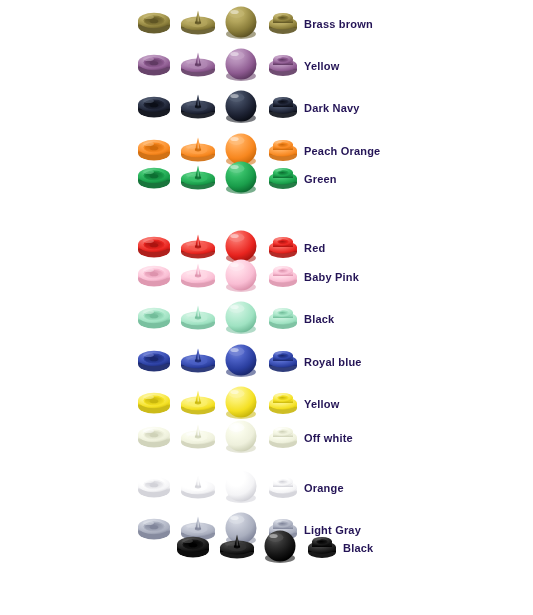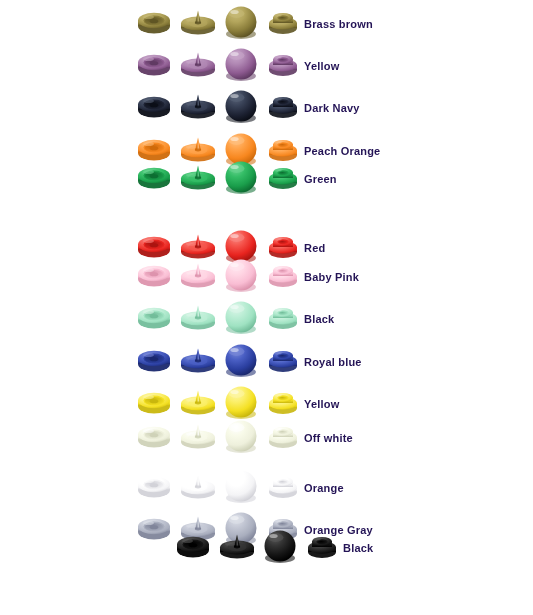--- a/index.html
+++ b/index.html
@@ -1944,21 +1944,21 @@
     <rect x="3" y="14" width="28" height="5" fill="url(#g-side-p12)"></rect>
     <ellipse cx="17" cy="14.5" rx="14" ry="6.2" fill="url(#g-body-p12)"></ellipse>
     <rect x="7" y="8" width="20" height="6" fill="url(#g-side-p12)"></rect>
     <ellipse cx="17" cy="8.5" rx="10" ry="4.6" fill="url(#g-body-p12)"></ellipse>
     <ellipse cx="17" cy="8.8" rx="5.6" ry="2.5" fill="#a9aebe"></ellipse>
     <ellipse cx="17" cy="9.2" rx="4.2" ry="1.8" fill="url(#g-hole-p12)"></ellipse>
     <ellipse cx="12" cy="6.2" rx="3.6" ry="1.4" fill="#dee1e9" opacity="0.5"></ellipse>
   </svg>
         </div>
       </div>
-      <div class="label">Orange Gray</div>
+      <div class="label">Light Gray</div>
     </div>
     <div class="row" style="top: 528px; margin-left: 39px;">
       <div class="parts">
         <div class="part slot-socket">
           <svg width="36" height="26" viewBox="0 0 36 26">
 
   <defs>
     <radialGradient id="g-body-s13" cx="38%" cy="25%" r="85%">
       <stop offset="0%" stop-color="#5a5a5a"></stop>
       <stop offset="42%" stop-color="#333333"></stop>

